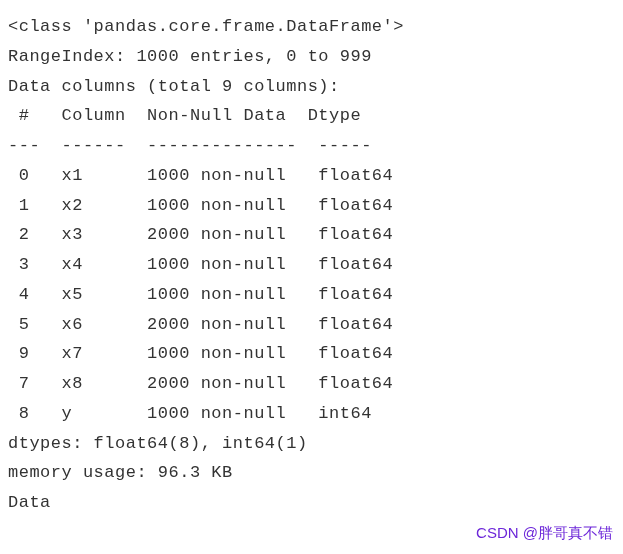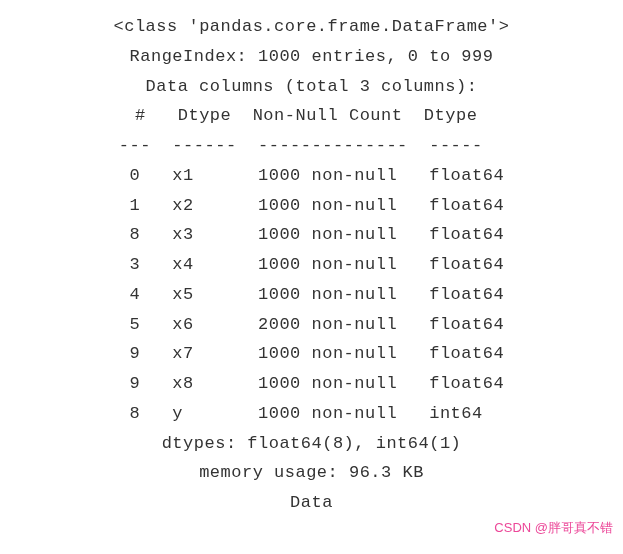--- a/index.html
+++ b/index.html
@@ -1,60 +1,59 @@
 <!DOCTYPE html>
 <html><head>
   <meta charset="utf-8">
   <style>
     * {
       margin: 0;
       padding: 0;
       box-sizing: border-box;
-      text-align: center;
     }
     body {
       font-family: "Courier New", Consolas, monospace;
       font-size: 17px;
       color: #333;
       background: #fff;
       padding: 12px 8px;
       line-height: 1.75;
       letter-spacing: 0.5px;
       width: 623px;
       height: 554px;
       position: relative;
       overflow: hidden;
     }
     .line {
       white-space: pre;
     }
     .watermark {
       position: absolute;
       right: 10px;
-      bottom: 14px;
+      bottom: 8px;
       font-family: Arial, sans-serif;
-      font-size: 13px;
-      color: #ec4899;
+      font-size: 15px;
+      color: #6d28d9;
       letter-spacing: 0;
     }
   </style>
 </head>
 <body>
 
 <div class="line">&lt;class 'pandas.core.frame.DataFrame'&gt;</div>
 <div class="line">RangeIndex: 1000 entries, 0 to 999</div>
-<div class="line">Data columns (total 3 columns):</div>
-<div class="line"> #   Dtype  Non-Null Count  Dtype  </div>
+<div class="line">Data columns (total 9 columns):</div>
+<div class="line"> #   Column  Non-Null Data  Dtype  </div>
 <div class="line">---  ------  --------------  -----  </div>
 <div class="line"> 0   x1      1000 non-null   float64</div>
 <div class="line"> 1   x2      1000 non-null   float64</div>
-<div class="line"> 8   x3      1000 non-null   float64</div>
+<div class="line"> 2   x3      2000 non-null   float64</div>
 <div class="line"> 3   x4      1000 non-null   float64</div>
 <div class="line"> 4   x5      1000 non-null   float64</div>
 <div class="line"> 5   x6      2000 non-null   float64</div>
 <div class="line"> 9   x7      1000 non-null   float64</div>
-<div class="line"> 9   x8      1000 non-null   float64</div>
+<div class="line"> 7   x8      2000 non-null   float64</div>
 <div class="line"> 8   y       1000 non-null   int64  </div>
 <div class="line">dtypes: float64(8), int64(1)</div>
 <div class="line">memory usage: 96.3 KB</div>
 <div class="line">Data</div>
 
 <div class="watermark">CSDN @胖哥真不错</div>
 
 </body></html>

